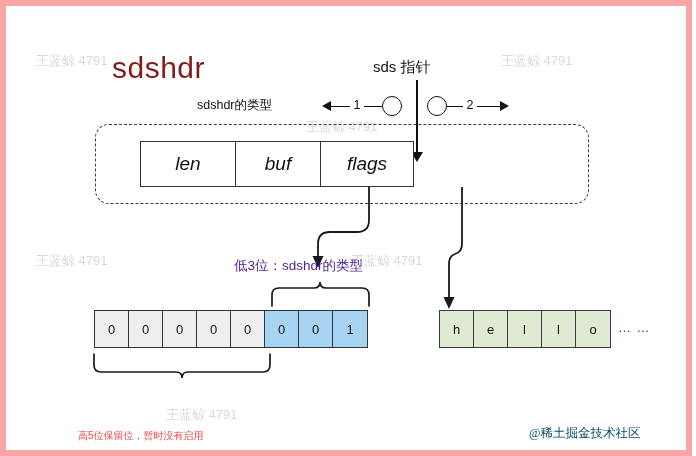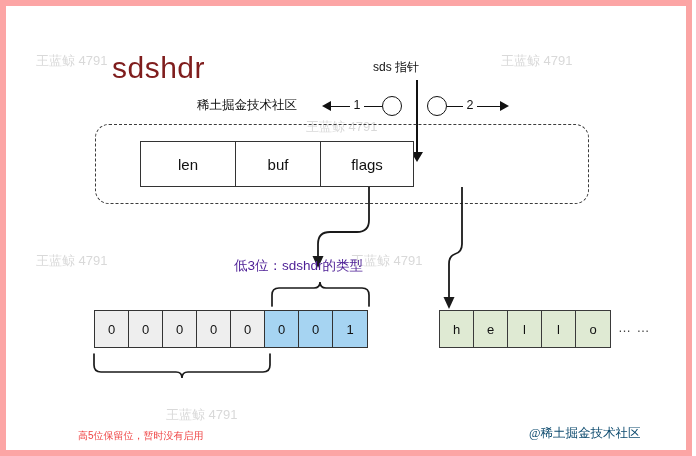--- a/index.html
+++ b/index.html
@@ -28,21 +28,21 @@
     line-height: 36px;
     letter-spacing: 0.5px;
     color: #7f1d1d;
     white-space: nowrap;
   }
 
   
   #sds-pointer-label {
     left: 367px;
     top: 51px;
-    font-size: 12px;
+    font-size: 15px;
     line-height: 20px;
     white-space: nowrap;
     color: #111;
   }
 
   
   #pointer-stem {
     left: 410px;
     top: 74px;
     width: 2px;
@@ -158,24 +158,25 @@
     height: 46px;
     display: flex;
     border: 1.4px solid #333;
     box-sizing: border-box;
     background: #fff;
   }
   #struct-table .cell {
     display: flex;
     align-items: center;
     justify-content: center;
-    font-size: 15px;
+    font-size: 19px;
     color: #111;
     border-right: 1.4px solid #333;
     box-sizing: border-box;
+    font-style: italic;
   }
   #struct-table .cell:last-child { border-right: none; }
   .w-len   { width: 95px; }
   .w-alloc { width: 92px; }
   .w-flags { width: 92px; }
   .w-buf   { width: 85px; }
 
   
   #connectors {
     left: 0; top: 0;
@@ -296,21 +297,21 @@
   <div class="abs" id="title">sdshdr</div>
 
   <div class="abs" id="sds-pointer-label">sds 指针</div>
 
   <div class="abs" id="pointer-stem"></div>
   <div class="abs" id="pointer-arrowhead"></div>
 
   <div class="abs node-circle" id="circle-left"></div>
   <div class="abs node-circle" id="circle-right"></div>
 
-  <div class="abs" id="left-ann-text">稀土掘金技术社区</div>
+  <div class="abs" id="left-ann-text">sdshdr的类型</div>
   <div class="abs" id="left-ann-line"></div>
   <div class="abs" id="left-ann-head"></div>
   <div class="abs" id="left-ann-num">1</div>
 
   <div class="abs" id="right-ann-line"></div>
   <div class="abs" id="right-ann-head"></div>
   <div class="abs" id="right-ann-num">2</div>
 
   <div class="abs" id="sds-container"></div>
 

